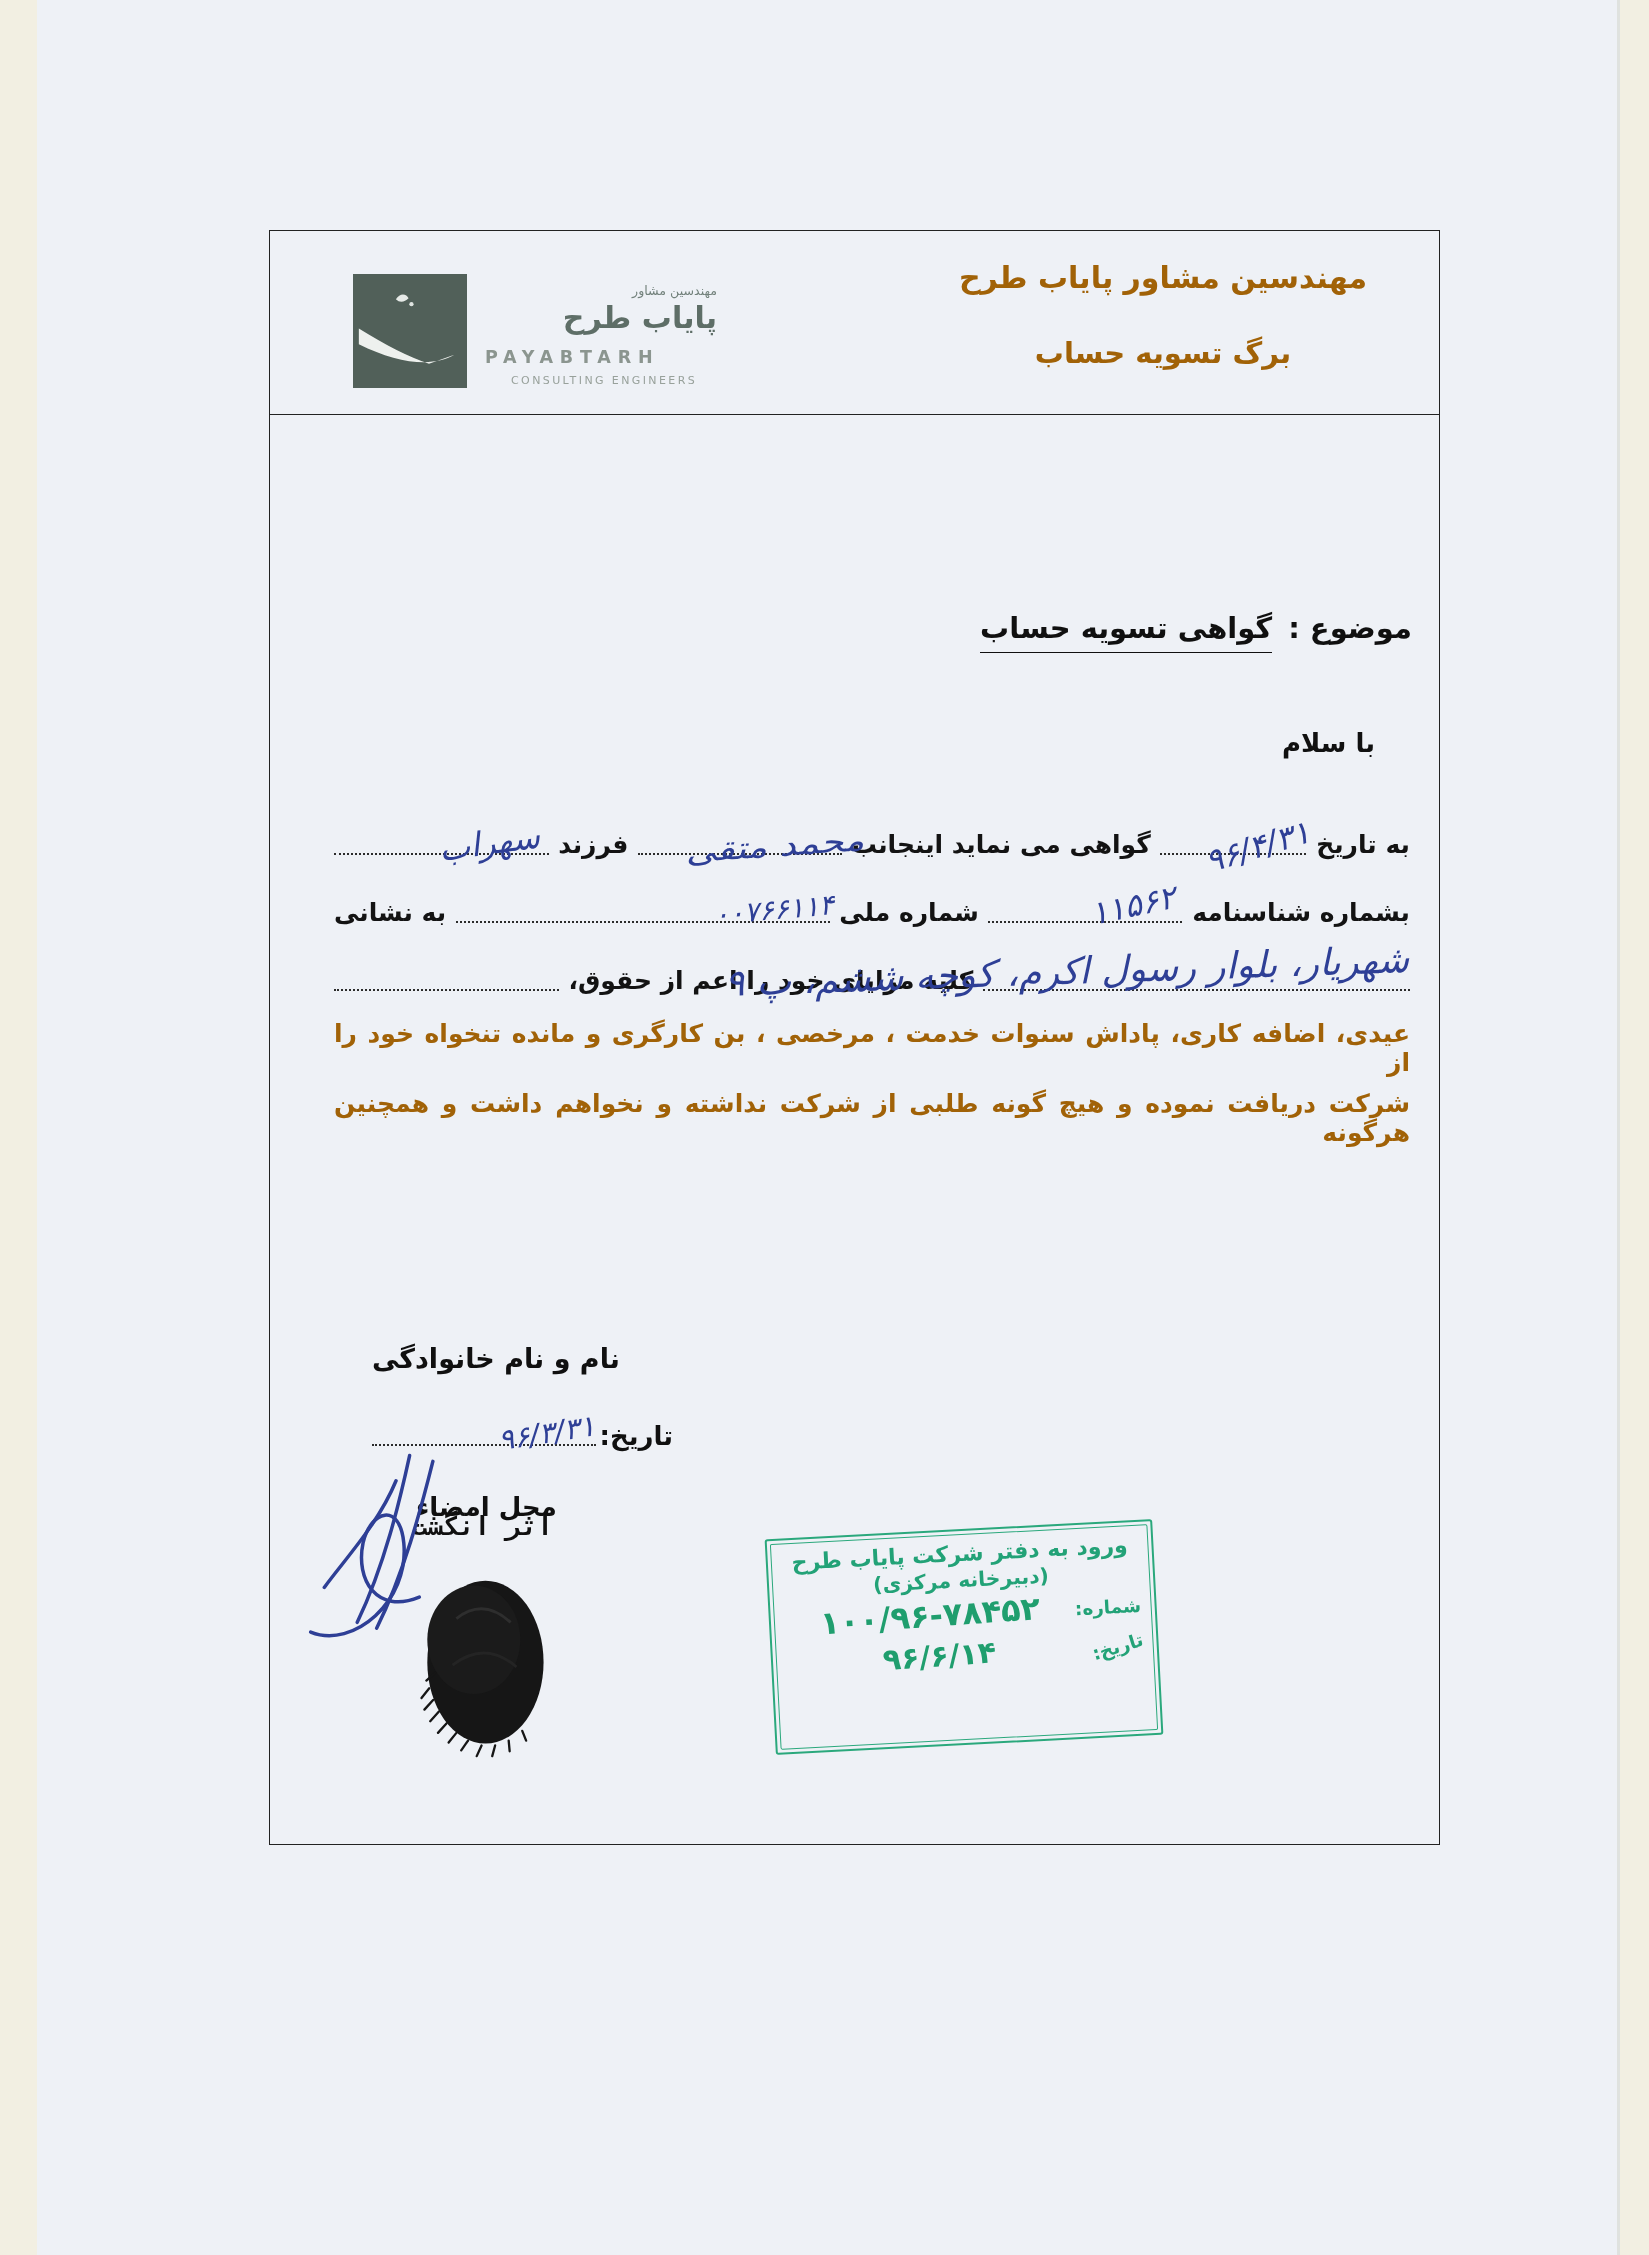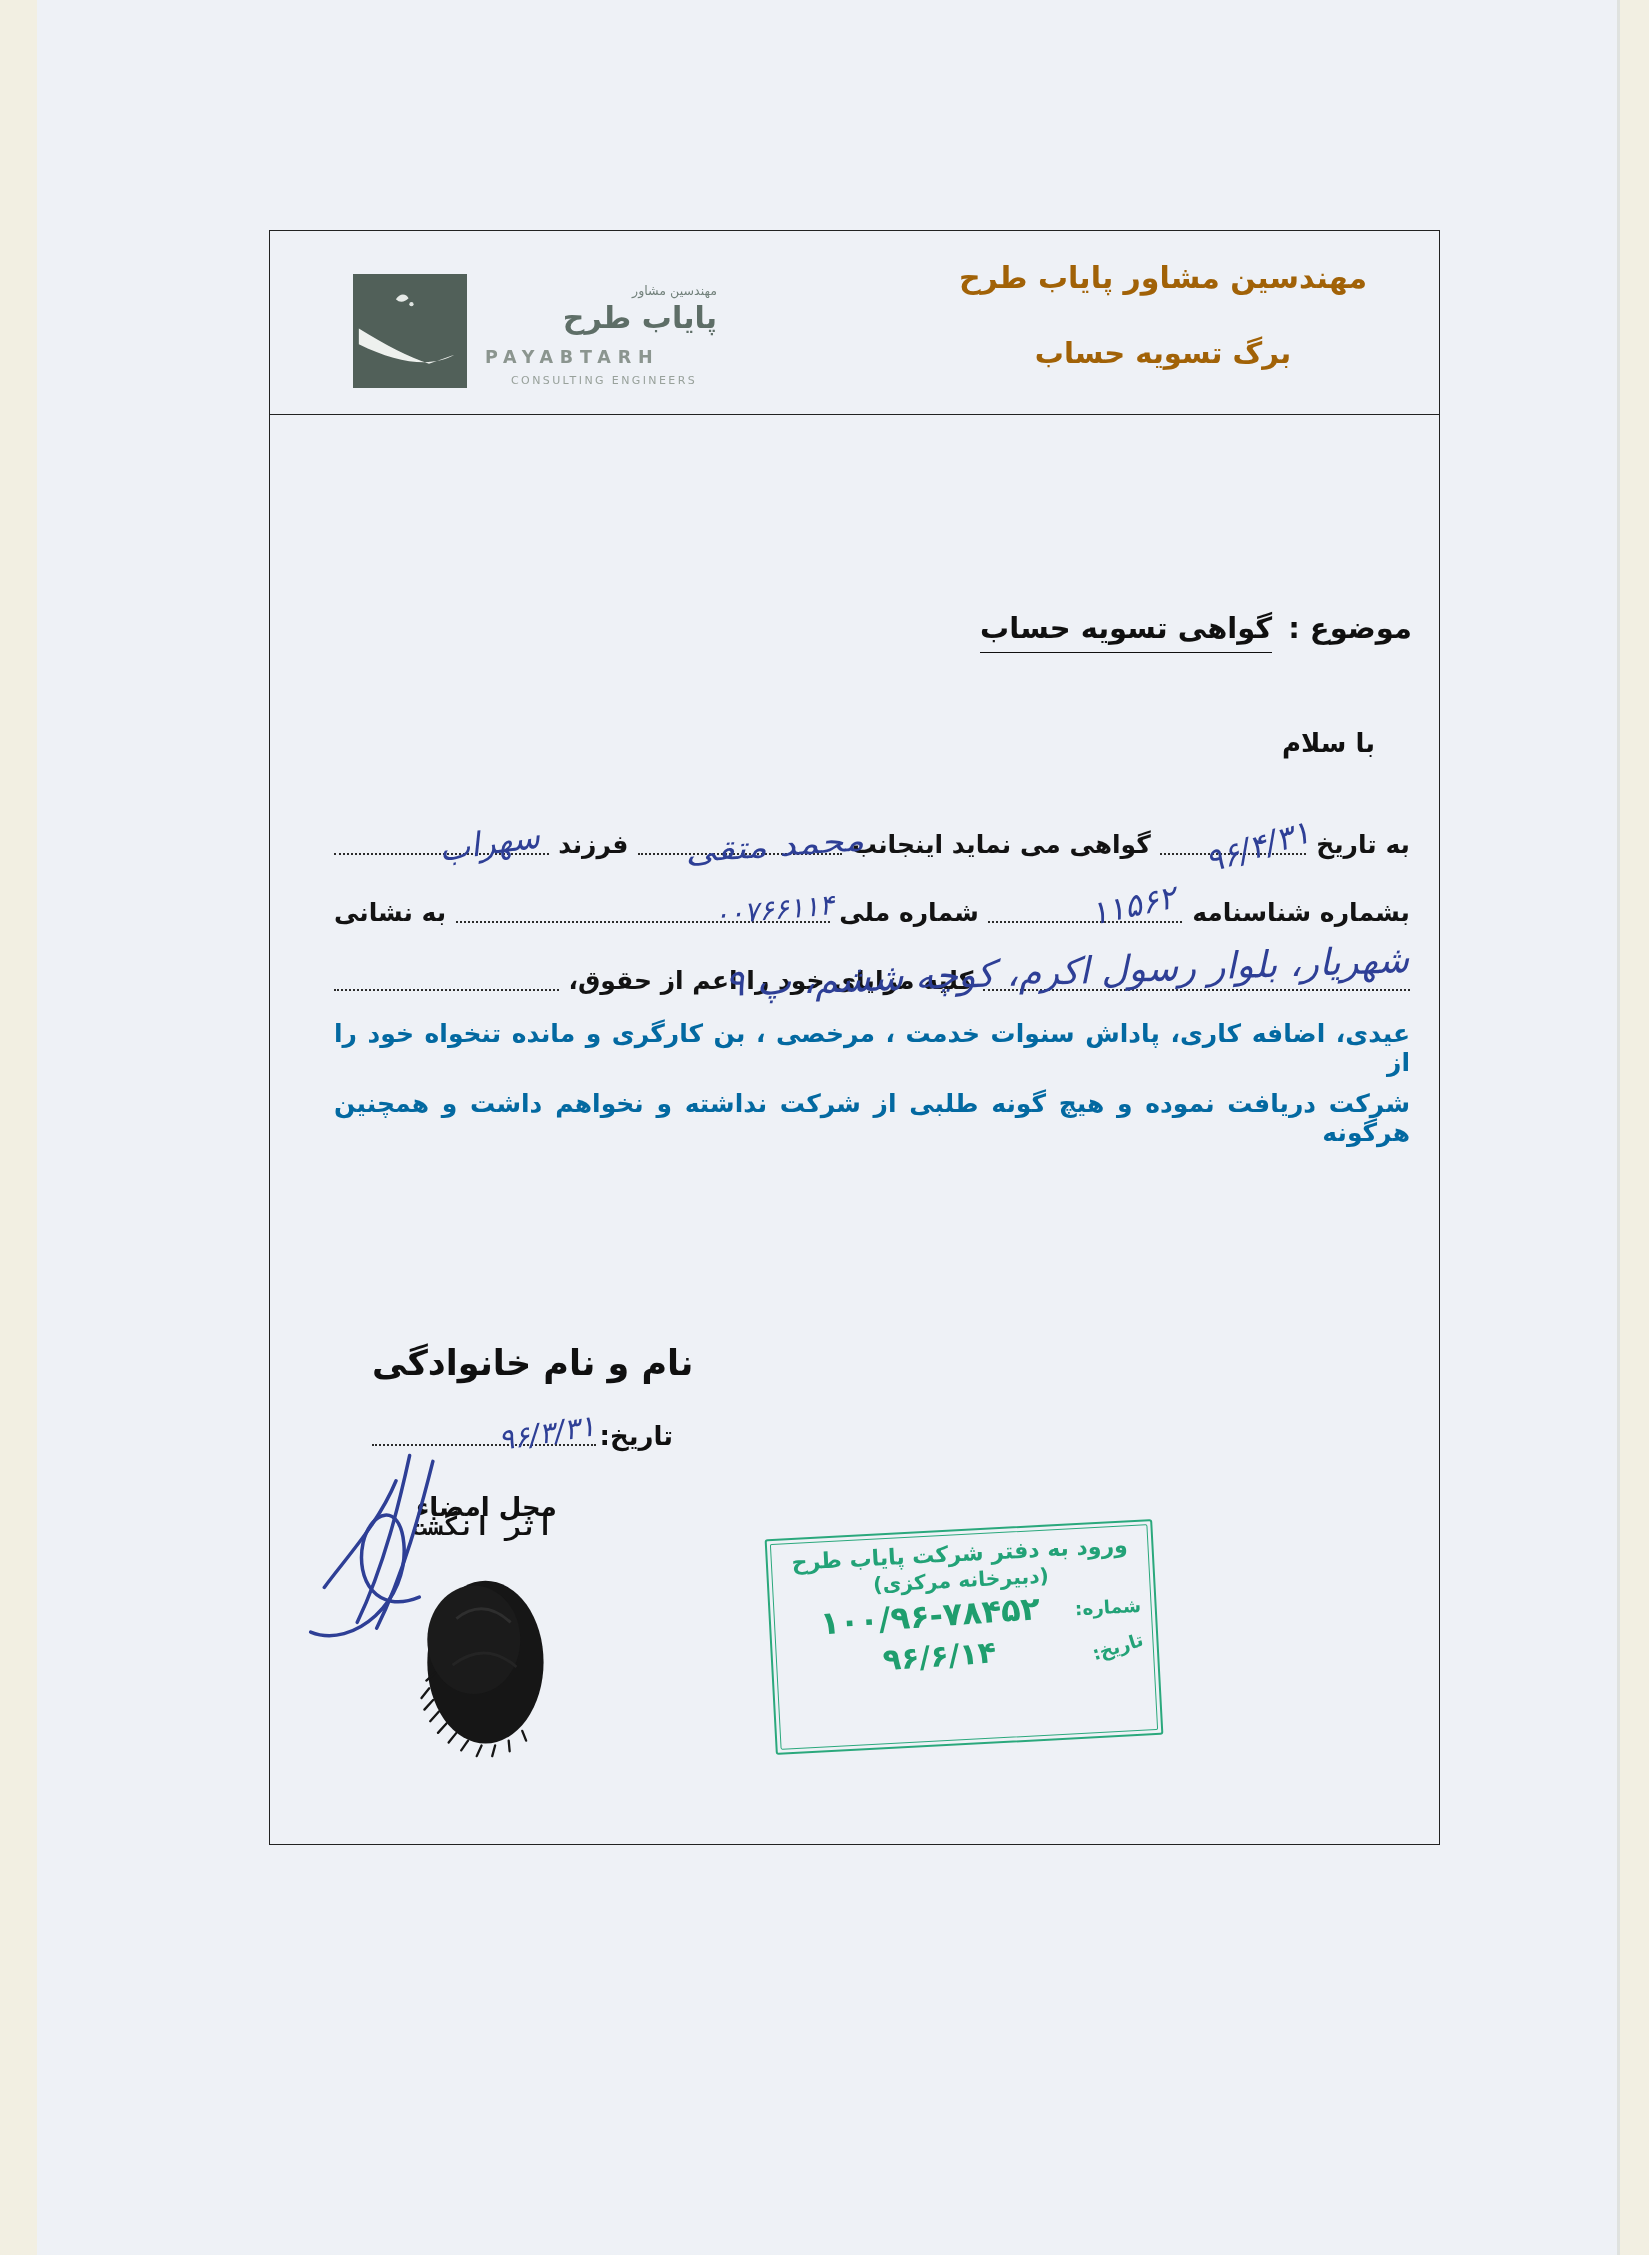--- a/index.html
+++ b/index.html
@@ -45,41 +45,41 @@
   
   .brow{
     position:absolute;left:64px;right:29px;height:45px;
     direction:rtl;display:flex;align-items:flex-end;gap:9.7px;
     font-size:25px;font-weight:600;color:#131313;white-space:nowrap;
   }
   .brow .dots{border-bottom:2.4px dotted #2b2b2b;height:9.7px;position:relative;margin-bottom:4.9px;}
   .brow .txt{line-height:1.25;}
   .fillrow{
     position:absolute;left:64px;right:29px;direction:rtl;
-    font-size:25px;font-weight:600;color:#0369a1;
+    font-size:25px;font-weight:600;color:#a16207;
     text-align:justify;text-align-last:justify;
   }
   .lastrow{
     position:absolute;left:64px;right:29px;direction:rtl;
     font-size:25px;font-weight:600;color:#131313;text-align:right;
   }
   
   .hw{
     position:absolute;color:#2e3f96;font-style:italic;font-weight:500;
     white-space:nowrap;pointer-events:none;
   }
   .hw-date-top{bottom:3.9px;right:-7.8px;font-size:32px;transform:rotate(-17deg);transform-origin:right bottom;}
   .hw-name{bottom:-3.9px;right:-23px;font-size:30px;transform:rotate(-4deg) scaleX(1.25);transform-origin:right bottom;letter-spacing:7.8px;}
   .hw-father{bottom:-1.9px;right:5.8px;font-size:33px;transform:rotate(-8deg);transform-origin:right bottom;letter-spacing:3.9px;}
   .hw-id{bottom:5.8px;right:3.9px;font-size:32px;transform:rotate(-12deg);transform-origin:right bottom;letter-spacing:2.9px;}
   .hw-nid{bottom:0;right:-5.8px;font-size:28px;transform:rotate(-5deg);transform-origin:right bottom;letter-spacing:6.8px;}
   .hw-address{bottom:7.8px;right:0;font-size:37px;transform:rotate(-2deg);transform-origin:right bottom;letter-spacing:5.8px;}
   .hw-date-bottom{bottom:1.9px;right:-1.9px;font-size:29px;transform:rotate(-9deg);transform-origin:right bottom;letter-spacing:1.9px;}
   
-  .name-label{position:absolute;left:102px;top:1112px;direction:rtl;font-size:35px;font-weight:700;color:#101010;}
+  .name-label{position:absolute;left:102px;top:1112px;direction:rtl;font-size:27px;font-weight:700;color:#101010;}
   .date-row{position:absolute;left:102px;top:1190px;width:301px;direction:rtl;display:flex;
     align-items:flex-end;gap:3.9px;font-size:26px;font-weight:700;color:#101010;}
   .date-row .dots{border-bottom:2.4px dotted #2b2b2b;height:9.7px;flex:1;position:relative;margin-bottom:4.9px;}
   .sign-label{position:absolute;left:146px;top:1261px;direction:rtl;font-size:26px;font-weight:700;color:#101010;}
   .finger-label{position:absolute;left:142px;top:1280px;direction:rtl;font-size:26px;font-weight:700;color:#101010;font-family:Liberation Mono, monospace;}
   .signature{position:absolute;left:25px;top:1211px;z-index:3;}
   .fingerprint{position:absolute;left:136px;top:1341px;}
   
   .stamp{
     position:absolute;left:500px;top:1298px;width:384px;height:212px;

